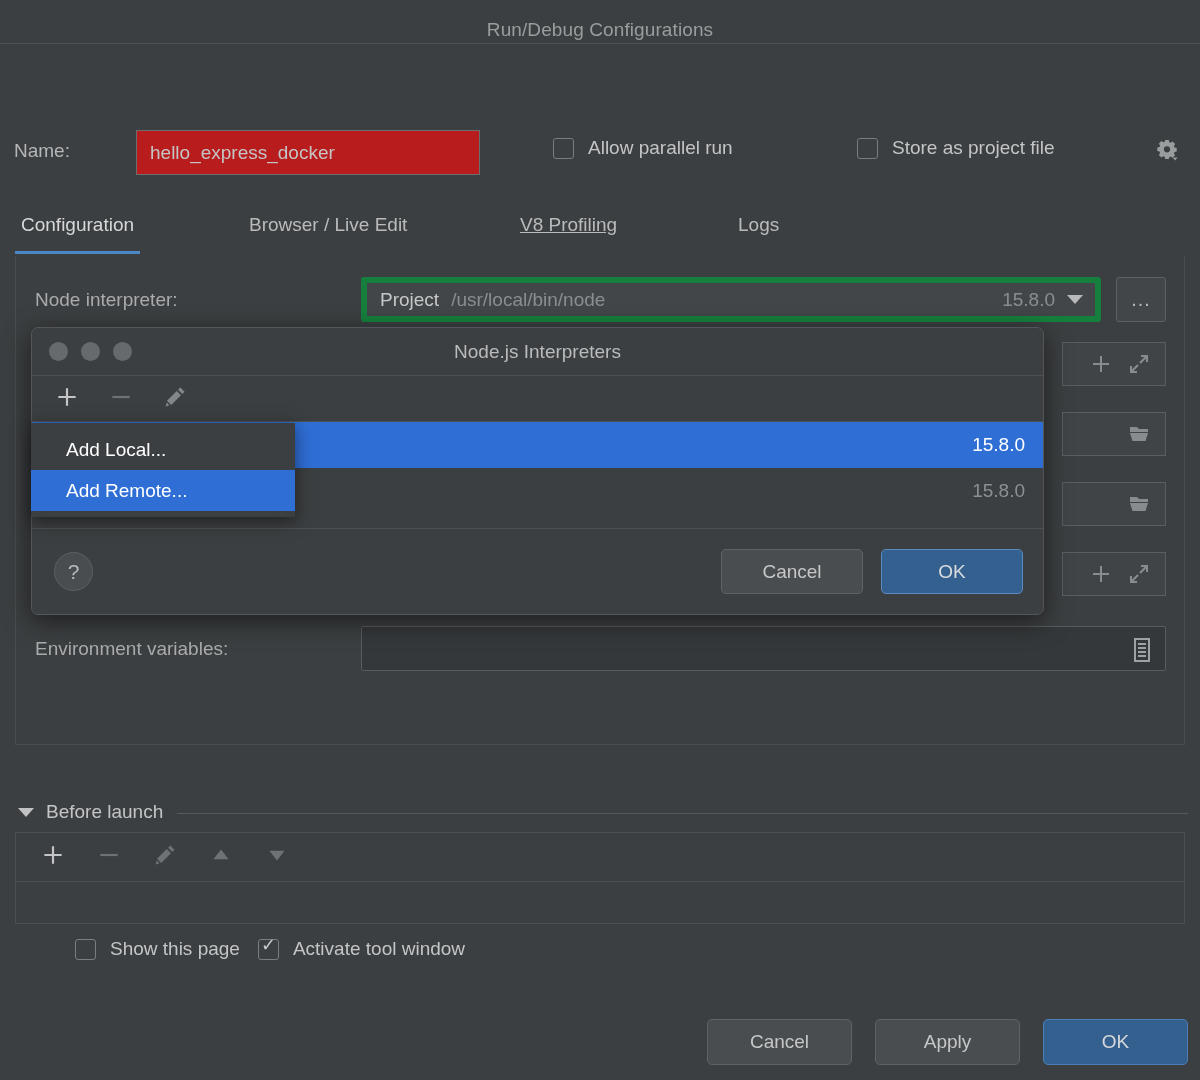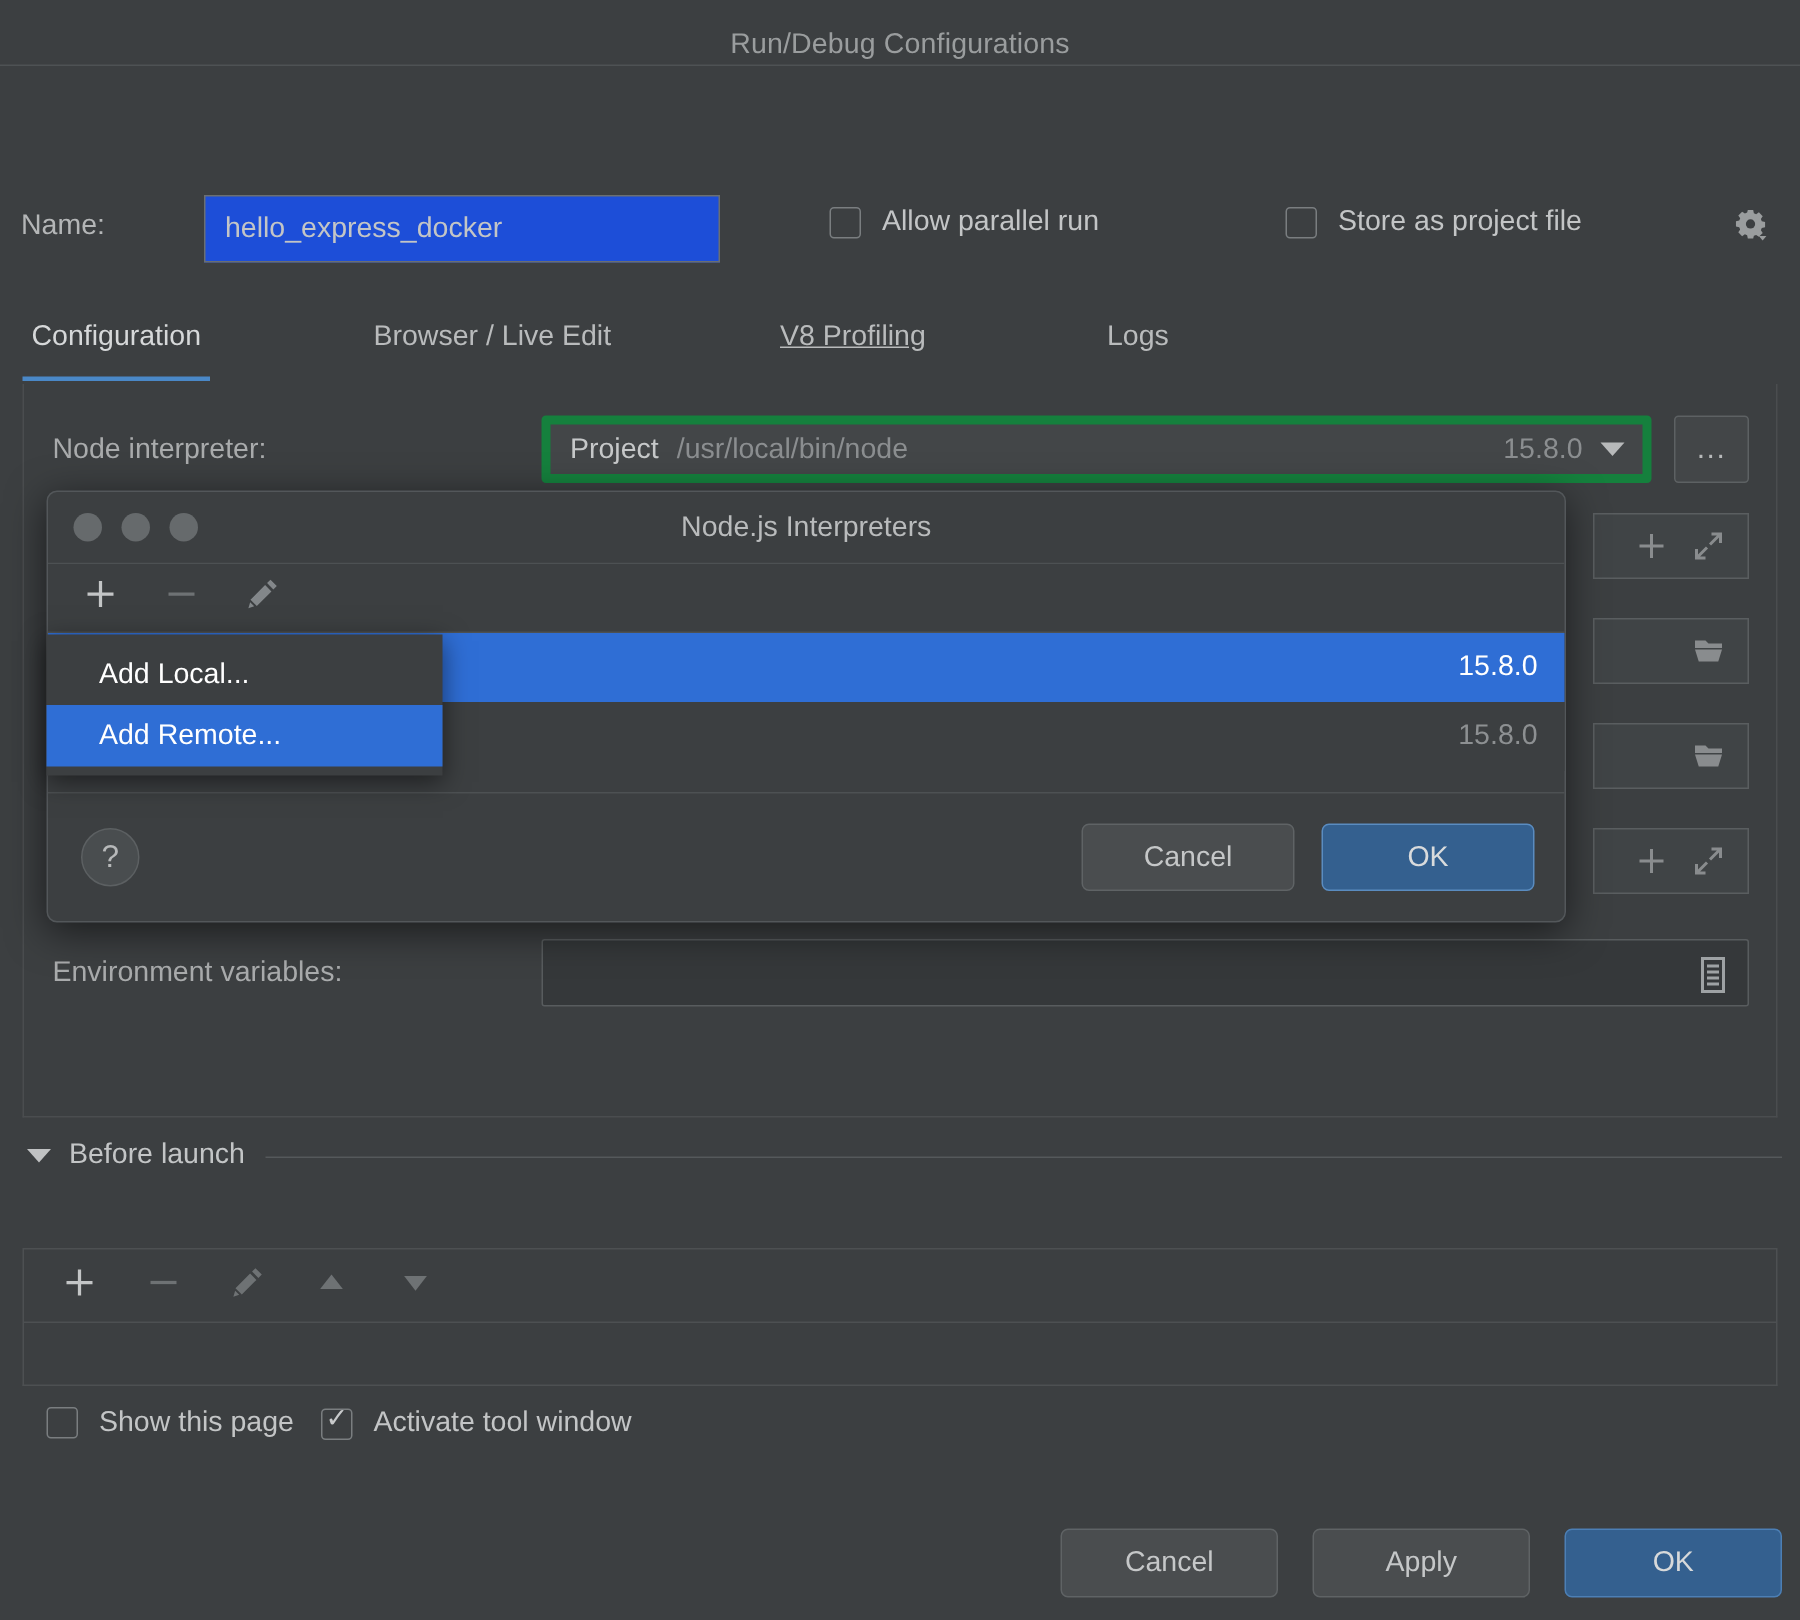--- a/index.html
+++ b/index.html
@@ -19,21 +19,21 @@
     border-bottom: 1px solid #4e5254;
     display: flex; align-items: center; justify-content: center;
   }
   .titlebar-text { font-size: 19px; color: #9a9d9e; letter-spacing: .1px; margin-top: 16px; }
 
   
   .name-row { position: absolute; left: 0; top: 44px; width: 1200px; height: 130px; }
   .name-label { position: absolute; left: 14px; top: 96px; font-size: 19px; color: #b4b6b7; }
   .name-field {
     position: absolute; left: 136px; top: 86px; width: 344px; height: 45px;
-    background: #1d4ed8; border: 1px solid #6b6f71;
+    background: #b91c1c; border: 1px solid #6b6f71;
     display: flex; align-items: center; padding-left: 13px;
     font-size: 19px; color: #c3c5c6;
   }
   .cb-row { position: absolute; top: 93px; display: flex; align-items: center; }
   .cb-row.parallel { left: 553px; }
   .cb-row.storefile { left: 857px; }
   .cbox {
     width: 21px; height: 21px; border: 1px solid #7a7e80; border-radius: 3px;
     background: #3c3f41; flex: none; position: relative;
   }
@@ -82,21 +82,21 @@
     position: absolute; background: #35383a; border: 1px solid #585c5e; border-radius: 2px;
   }
   .icon-btn-pair {
     position: absolute; background: #404446; border: 1px solid #5a5e60;
     display: flex; align-items: center; justify-content: flex-end; gap: 14px;
     padding-right: 14px;
   }
   .icon-gl { width: 24px; height: 24px; opacity: .62; }
 
   
-  .bl-header { position: absolute; left: 18px; top: 759px; display: flex; align-items: center; width: 1170px; }
+  .bl-header { position: absolute; left: 18px; top: 801px; display: flex; align-items: center; width: 1170px; }
   .bl-tri { width: 0; height: 0; border-left: 8px solid transparent; border-right: 8px solid transparent; border-top: 9px solid #c0c2c3; margin-right: 12px;}
   .bl-title { font-size: 19px; color: #c3c5c6; white-space: nowrap; }
   .bl-line { flex: 1; height: 1px; background: #55595b; margin-left: 14px; margin-top: 2px; }
   .bl-toolbar {
     position: absolute; left: 15px; top: 832px; width: 1170px; height: 50px;
     background: #3c3f41; border: 1px solid #4d5052; display: flex; align-items: center;
     padding-left: 24px; gap: 30px;
   }
   .bl-list {
     position: absolute; left: 15px; top: 882px; width: 1170px; height: 42px;
@@ -305,21 +305,21 @@
     </span>
     <span>
       <svg width="26" height="26" viewBox="0 0 24 24">
           <path fill="#6e7274" d="M12 17L5 8h14z"></path>
         </svg>
     </span>
   </div>
   <div class="bl-list"></div>
 
   <div class="bottom-cbs">
-    <div style="display:flex; align-items:flex-start;">
+    <div style="display:flex; align-items:flex-end;margin-left:44px;">
       <span class="cbox"></span>
       <span class="cb-label">Show this page</span>
     </div>
     <div style="display:flex; align-items:center;">
       <span class="cbox checked"></span>
       <span class="cb-label">Activate tool window</span>
     </div>
   </div>
 
   <div class="btn secondary" style="left:707px; top:1019px; width:145px; height:46px;">

